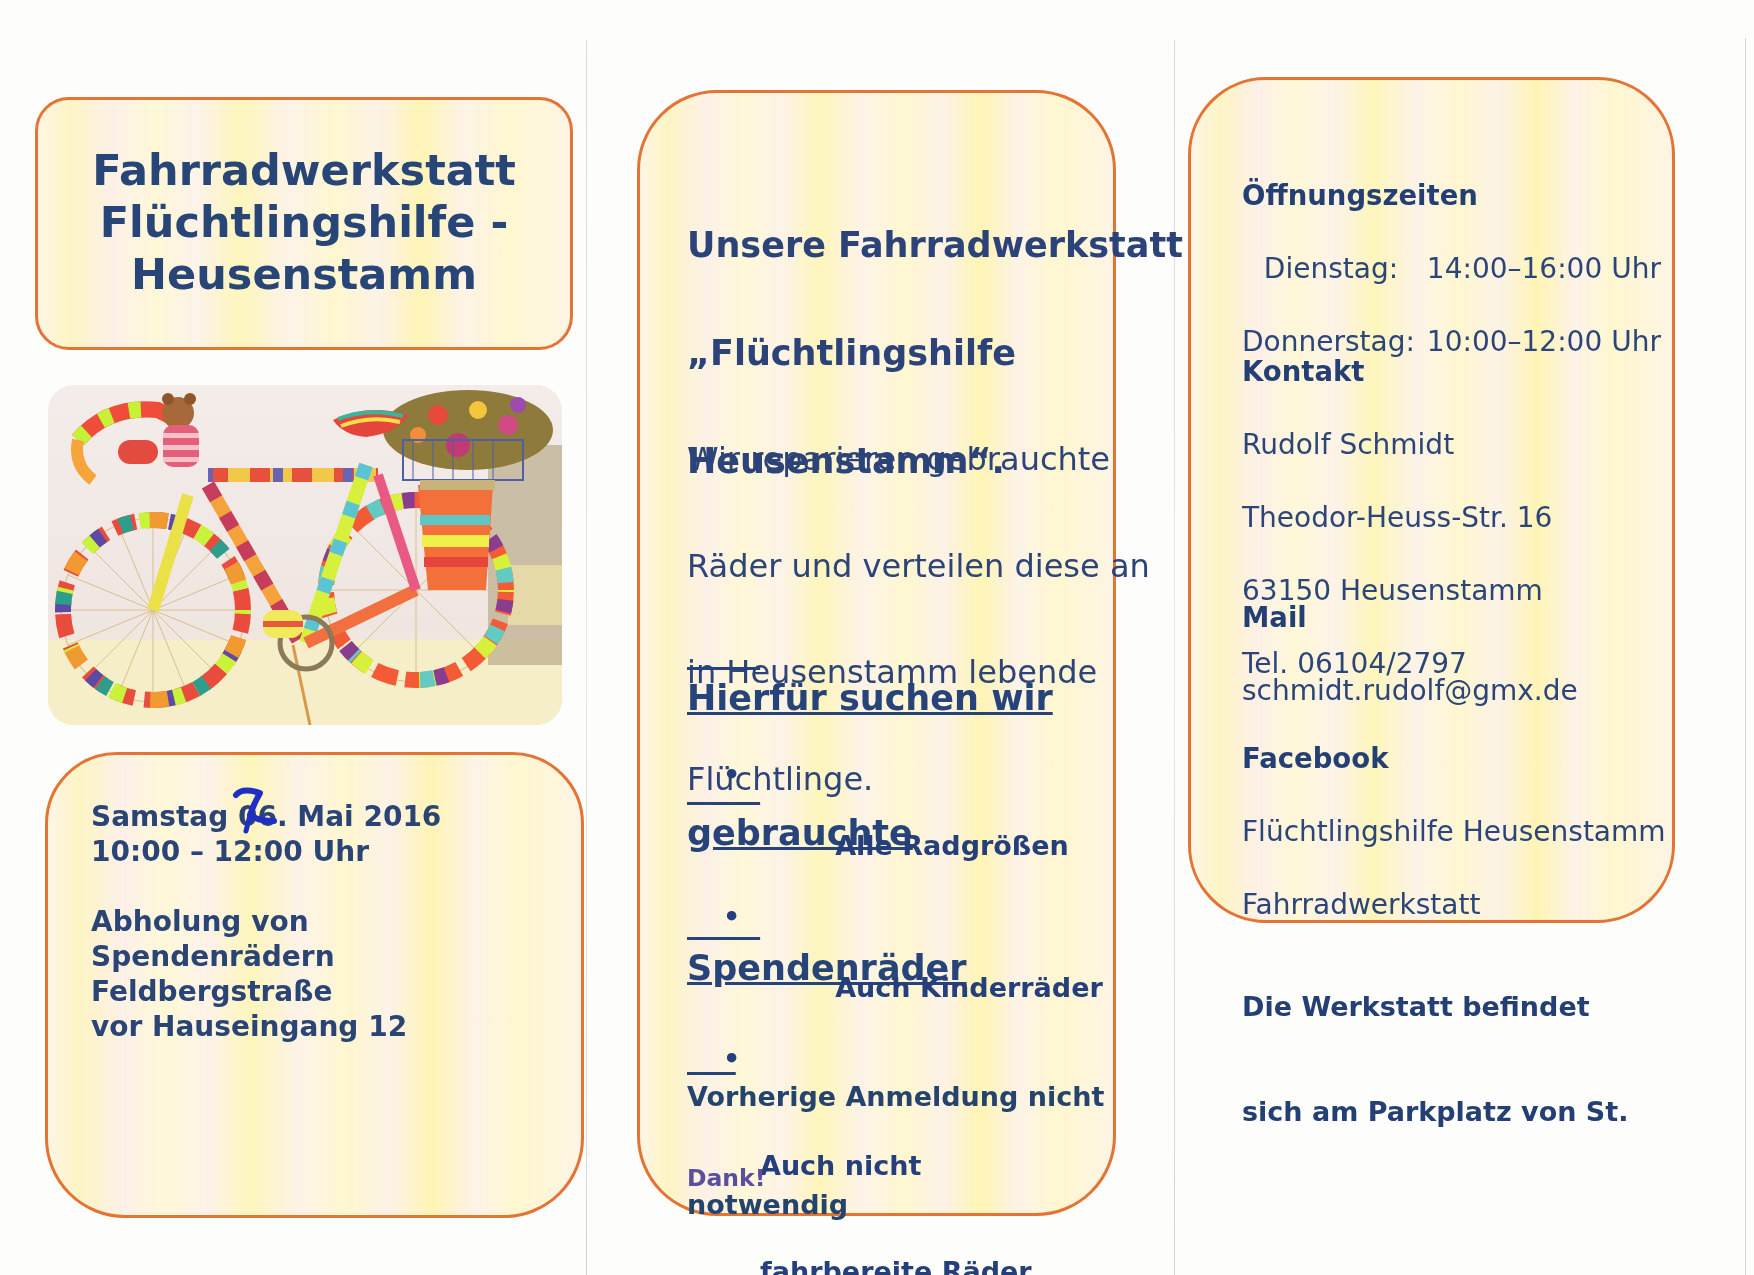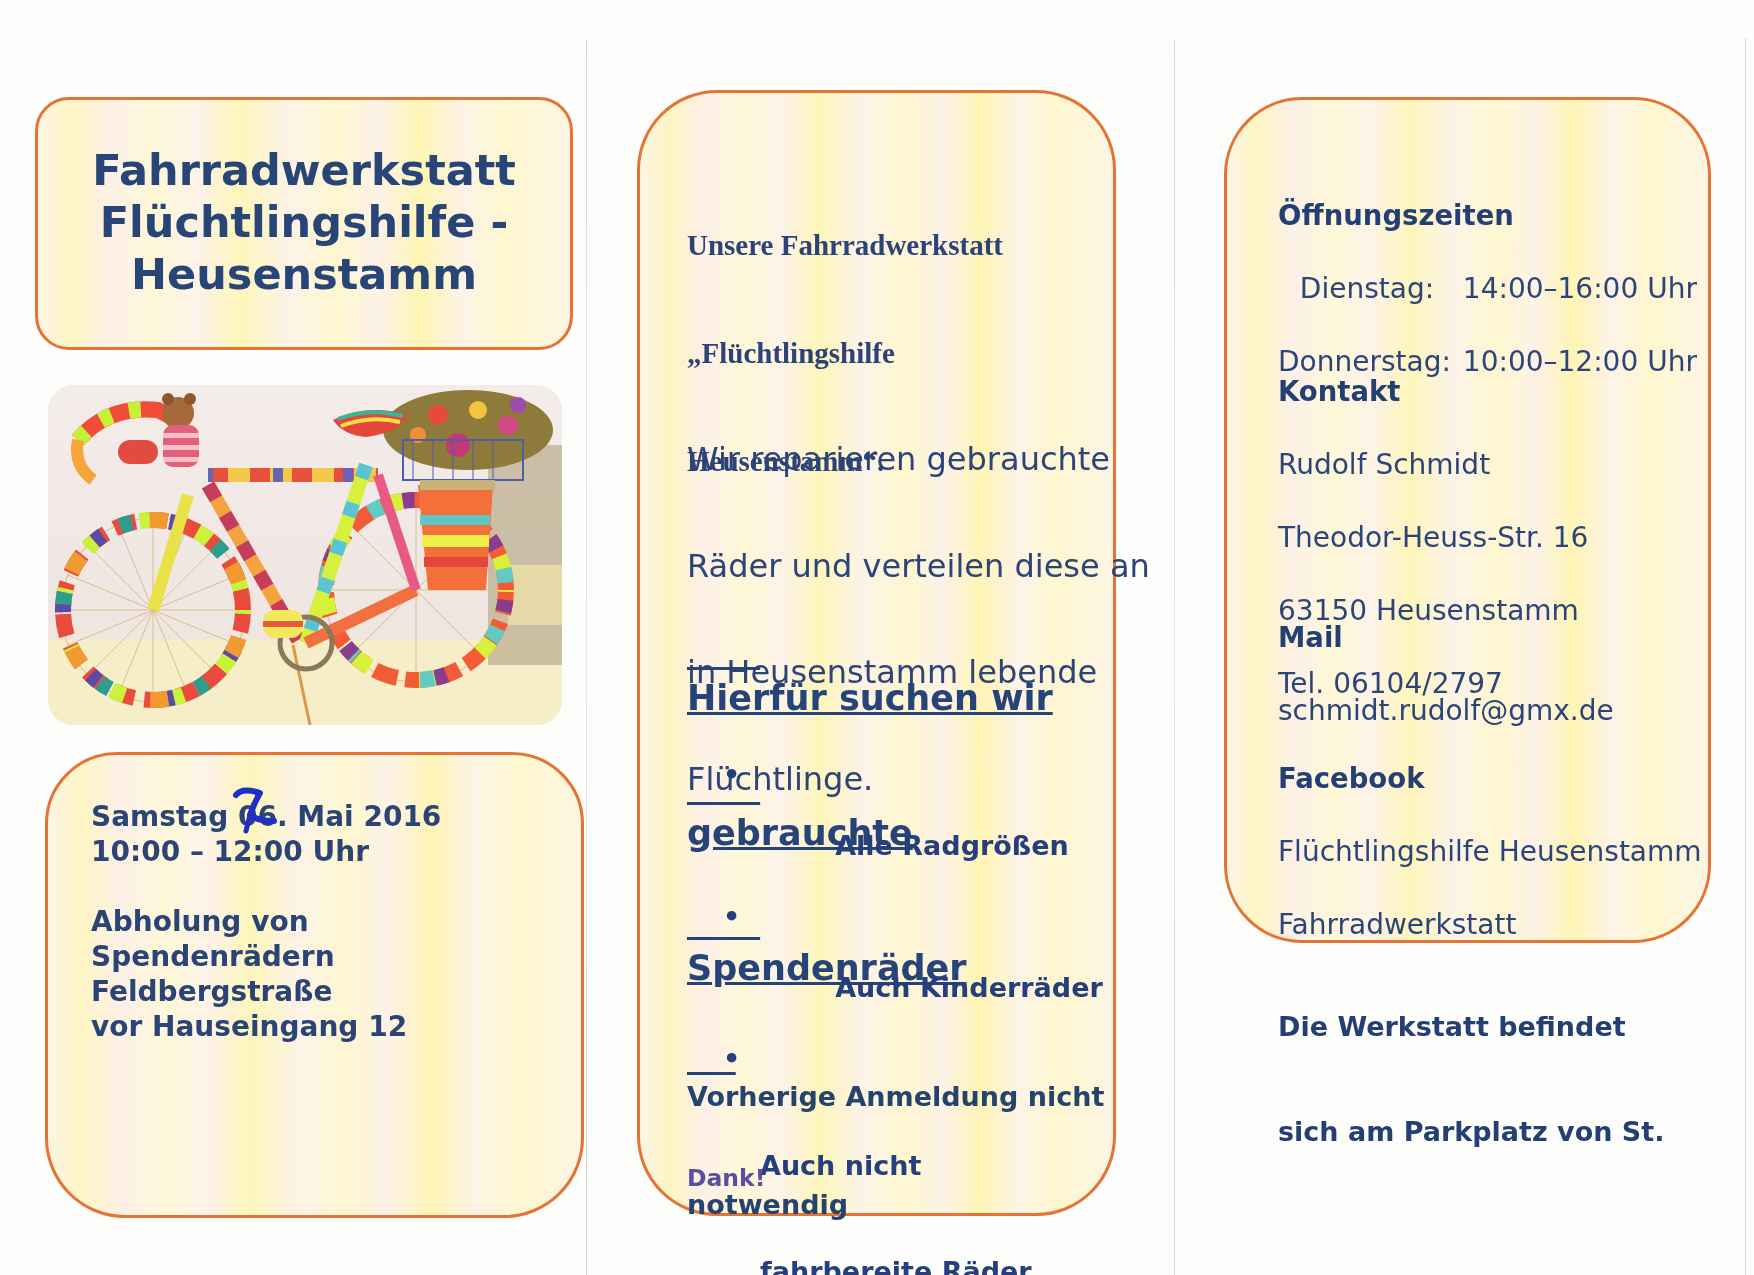--- a/index.html
+++ b/index.html
@@ -32,38 +32,38 @@
         rgba(252,238,234,0.45) 64%,
         rgba(255,244,150,0.6) 72%,
         rgba(252,240,234,0.45) 80%,
         rgba(255,248,190,0.55) 88%,
         rgba(253,242,228,0.4) 100%),
       #fdf5e4;
   }
   .card-title { left: 35px; top: 97px; width: 538px; height: 253px; border-radius: 34px; }
   .card-event { left: 45px; top: 752px; width: 539px; height: 466px; border-radius: 72px 72px 80px 80px; }
   .card-middle { left: 637px; top: 90px; width: 479px; height: 1126px; border-radius: 80px; }
-  .card-right { left: 1188px; top: 97px; width: 487px; height: 846px; border-radius: 78px; margin-left: 36px; }
+  .card-right { left: 1188px; top: 77px; width: 487px; height: 846px; border-radius: 78px; }
 
   .title-text {
     position: absolute; left: 0; right: 0; top: 44px;
     text-align: center; font-weight: bold; font-size: 43px; line-height: 52px;
     color: #274576;
   }
   .photo {
     position: absolute; left: 48px; top: 385px; width: 514px; height: 340px;
     border-radius: 26px; overflow: hidden;
     background: #f1ece1;
   }
   .photo svg { display: block; }
 
   .txt { position: absolute; white-space: pre; }
   .event-text { left: 43px; font-size: 28px; line-height: 35px; font-weight: bold; color: #2b4476; }
   .mid-text { left: 47px; }
-  .mid-intro { top: 62px; font-size: 29px; line-height: 36px; font-weight: bold; color: #2b4379; font-family: Liberation Serif, serif; }
+  .mid-intro { top: 62px; font-size: 35px; line-height: 36px; font-weight: bold; color: #2b4379; }
   .mid-body { top: 278px; font-size: 32px; line-height: 35.5px; color: #2d4478; }
   .mid-heading { top: 493px; font-size: 35px; line-height: 45px; font-weight: bold; color: #264479; text-decoration: underline; }
   .mid-list { position: absolute; left: 47px; top: 664px; margin: 0; padding: 0; list-style: none; }
   .mid-list li { position: relative; padding-left: 73px; font-size: 27px; line-height: 35.5px; font-weight: bold; color: #253f7c; white-space: pre; }
   .mid-list li .bullet { position: absolute; left: 36px; top: 0; }
   .mid-note { top: 914px; font-size: 27px; line-height: 36px; font-weight: bold; color: #24446d; }
   .mid-thanks { top: 1010px; font-size: 23.5px; line-height: 30px; font-weight: bold; color: #594f9e; }
 
   .r-text { left: 51px; }
   .r-head { font-size: 27.5px; line-height: 35px; font-weight: bold; color: #243f73; }

